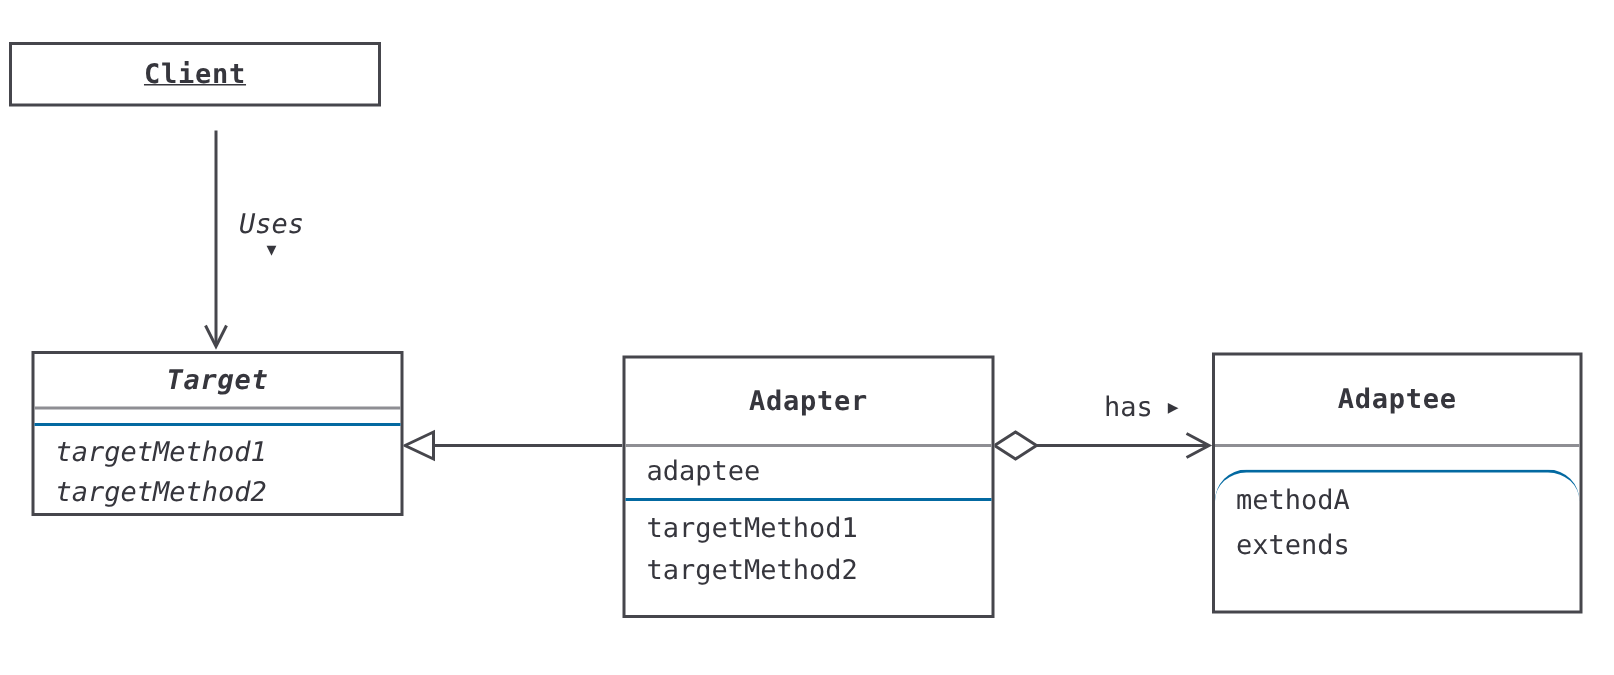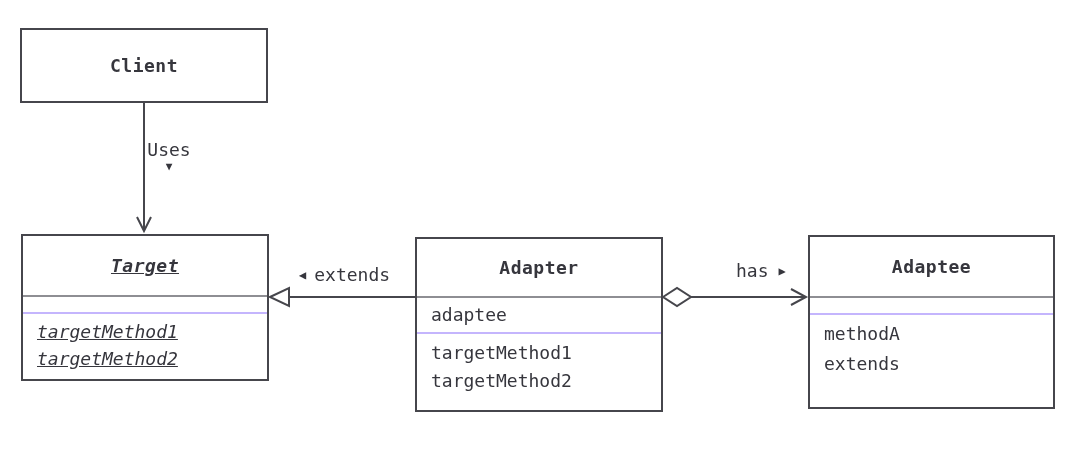--- a/index.html
+++ b/index.html
@@ -38,59 +38,60 @@
     font-size: 18px;
   }
   .uml-class .title {
     font-weight: bold;
     display: flex;
     align-items: center;
     justify-content: center;
     letter-spacing: 0.5px;
   }
   .uml-class .compartment { border-top: 2px solid var(--color-divider); }
-  .uml-class .methods { border-top: 2px solid #c4b5fd; }
+  .uml-class .methods { border-top: 2px solid #0369a1; }
   .uml-class .member { padding-left: 14px; white-space: nowrap; }
   .abstract-name { font-style: italic; }
   .abstract-member { font-style: italic; }
 
   
-  .client-box { left: 20px; top: 28px; width: 248px; height: 75px; }
+  .client-box { left: 6px; top: 28px; width: 248px; height: 43px; text-decoration: underline; }
   .client-box .title { flex: 1; }
 
   
-  .target-box { left: 21px; top: 234px; width: 248px; height: 147px; text-decoration: underline; }
+  .target-box { left: 21px; top: 234px; width: 248px; height: 110px; }
   .target-box .title { height: 59px; }
   .target-box .attrs { height: 17px; }
   .target-box .methods { flex: 1; padding-top: 4px; line-height: 27px; }
 
   
   .adapter-box { left: 415px; top: 237px; width: 248px; height: 175px; }
   .adapter-box .title { height: 57px; }
   .adapter-box .attrs { height: 36px; line-height: 33px; }
   .adapter-box .methods { flex: 1; padding-top: 5px; line-height: 28px; }
 
   
   .adaptee-box { left: 808px; top: 235px; width: 247px; height: 174px; }
   .adaptee-box .title { height: 59px; }
   .adaptee-box .attrs { height: 17px; }
-  .adaptee-box .methods { flex: 1; padding-top: 4px; line-height: 30px; }
+  .adaptee-box .methods { flex: 1; padding-top: 4px; line-height: 30px; border-radius: 21px; }
 
   .edge-label {
     position: absolute;
     font-size: 18px;
     color: var(--color-text);
     white-space: nowrap;
   }
   .edge-label .marker { font-size: 12px; vertical-align: 2px; }
 
   .uses-label {
-    left: 138px; top: 140px; width: 62px;
+    left: 150px; top: 140px; width: 62px;
     display: flex; flex-direction: column; align-items: center;
     line-height: 20px;
+    font-style: italic;
   }
   .uses-label .marker { font-size: 11px; line-height: 13px; }
 
   .extends-label { left: 299px; top: 262px; line-height: 26px; }
   .extends-label .marker { margin-right: 8px; }
 
   .has-label { left: 703px; top: 259px; line-height: 24px; margin-left: 33px; }
   .has-label .marker { margin-left: 10px; }
 </style>
 </head>
@@ -142,21 +143,18 @@
       <div class="member">methodA</div>
       <div class="member">extends</div>
     </div>
   </div>
 
   <div class="edge-label uses-label">
     <span>Uses</span>
     <span class="marker">▼</span>
   </div>
 
-  <div class="edge-label extends-label">
-    <span class="marker">◀</span><span>extends</span>
-  </div>
 
   <div class="edge-label has-label">
     <span>has</span><span class="marker">▶</span>
   </div>
 
 </div>
 
 </body></html>

